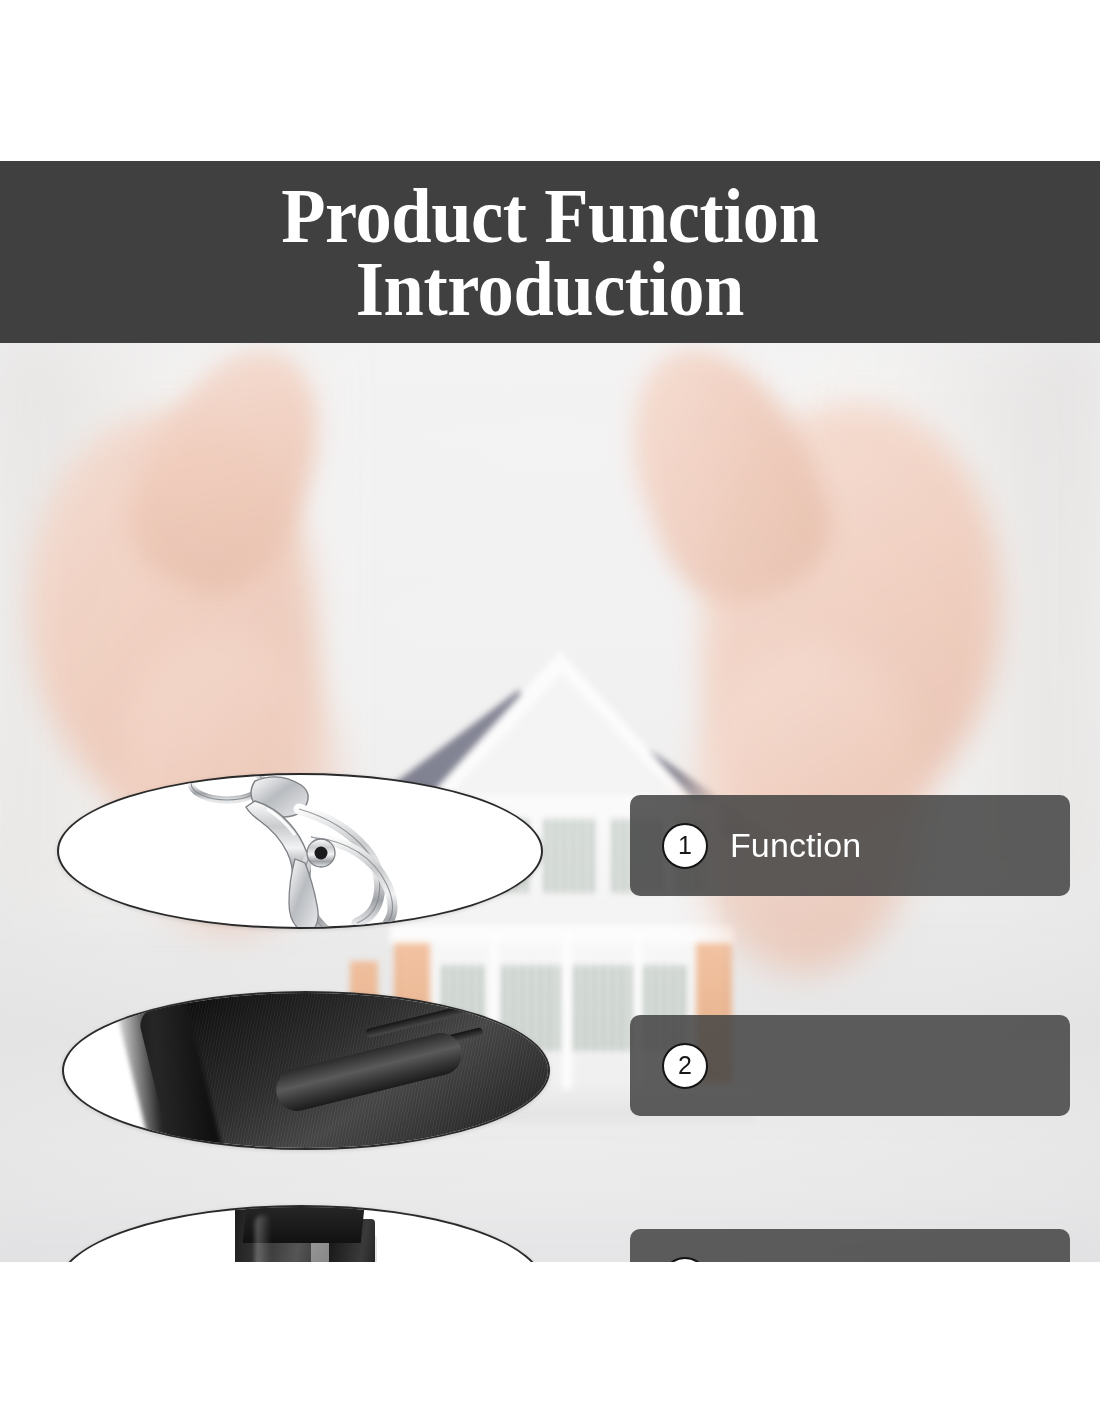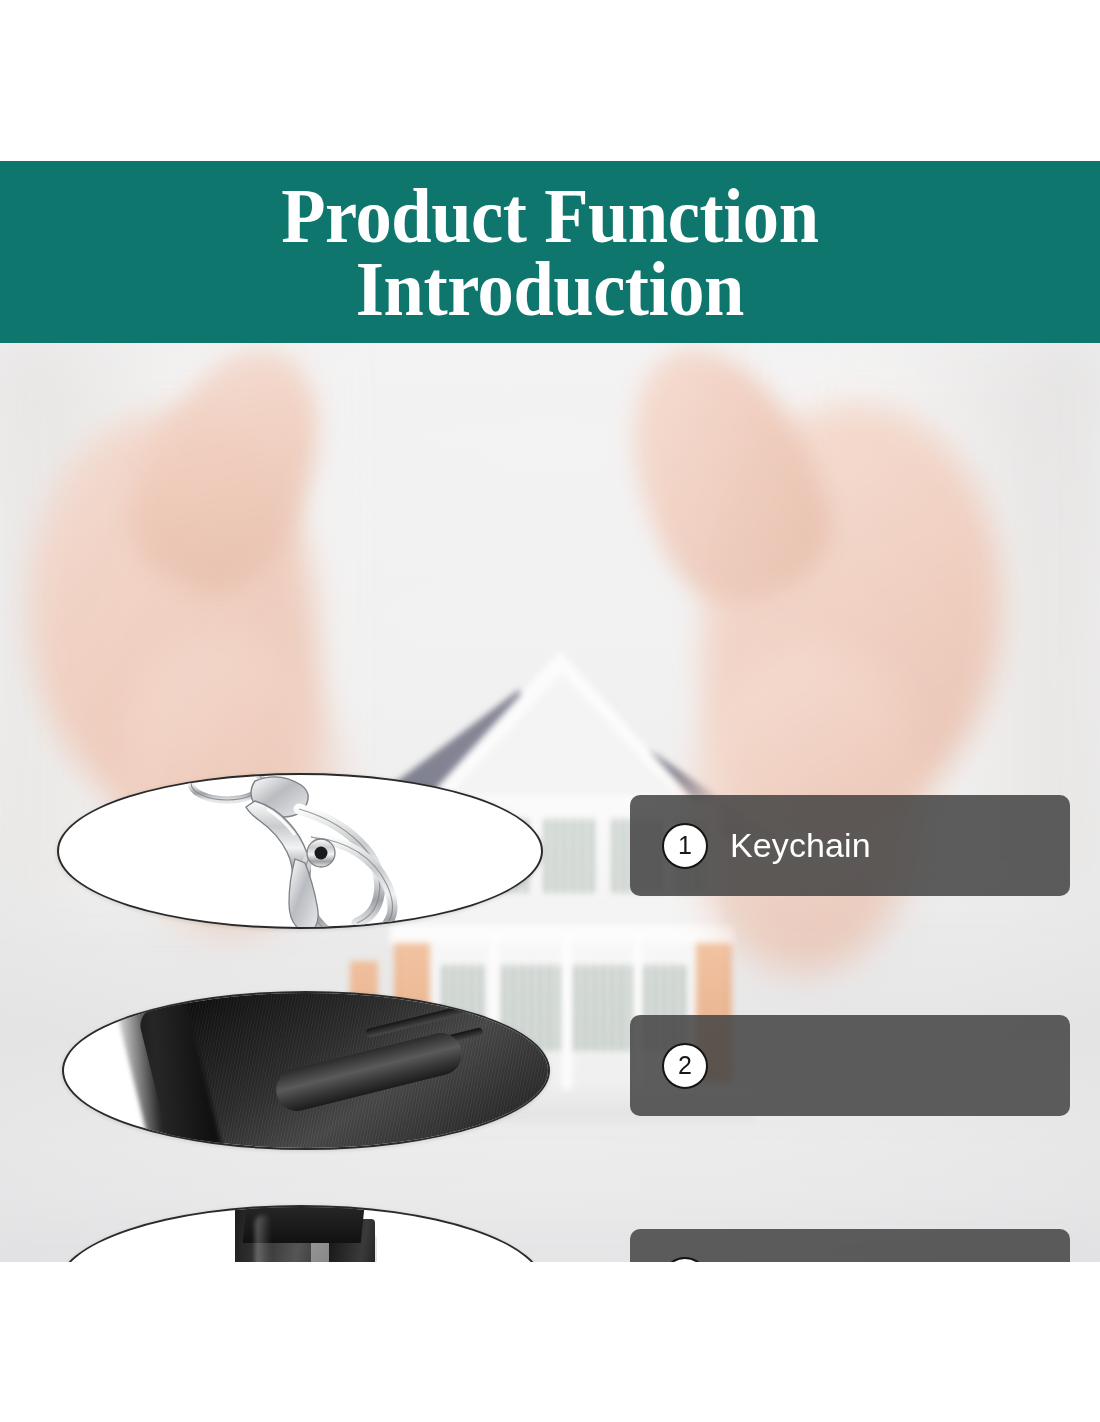--- a/index.html
+++ b/index.html
@@ -24,21 +24,21 @@
     background: #ffffff;
   }
 
   
   #title-banner {
     position: absolute;
     left: 0;
     top: 161px;
     width: 1100px;
     height: 182px;
-    background: #0f766e;
+    background: #404040;
     display: flex;
     align-items: center;
     justify-content: center;
   }
   #title-text {
     color: #ffffff;
     font-family: "Liberation Serif", "DejaVu Serif", serif;
     font-weight: bold;
     font-size: 78px;
     line-height: 0.94;
@@ -501,21 +501,21 @@
         <div id="o3-notch"></div>
         <div id="o3-arm"></div>
         <div id="o3-lip"></div>
 
         <div id="o3-hl"></div>
       </div>
     </div>
 
     <div class="feature-box" id="feature-1">
       <div class="feature-num">1</div>
-      <div class="feature-label">Keychain</div>
+      <div class="feature-label">Function</div>
     </div>
 
     <div class="feature-box" id="feature-2">
       <div class="feature-num">2</div>
     </div>
 
     <div class="feature-box" id="feature-3">
       <div class="feature-num">3</div>
       <div class="feature-label">Press type nozzle</div>
     </div>

